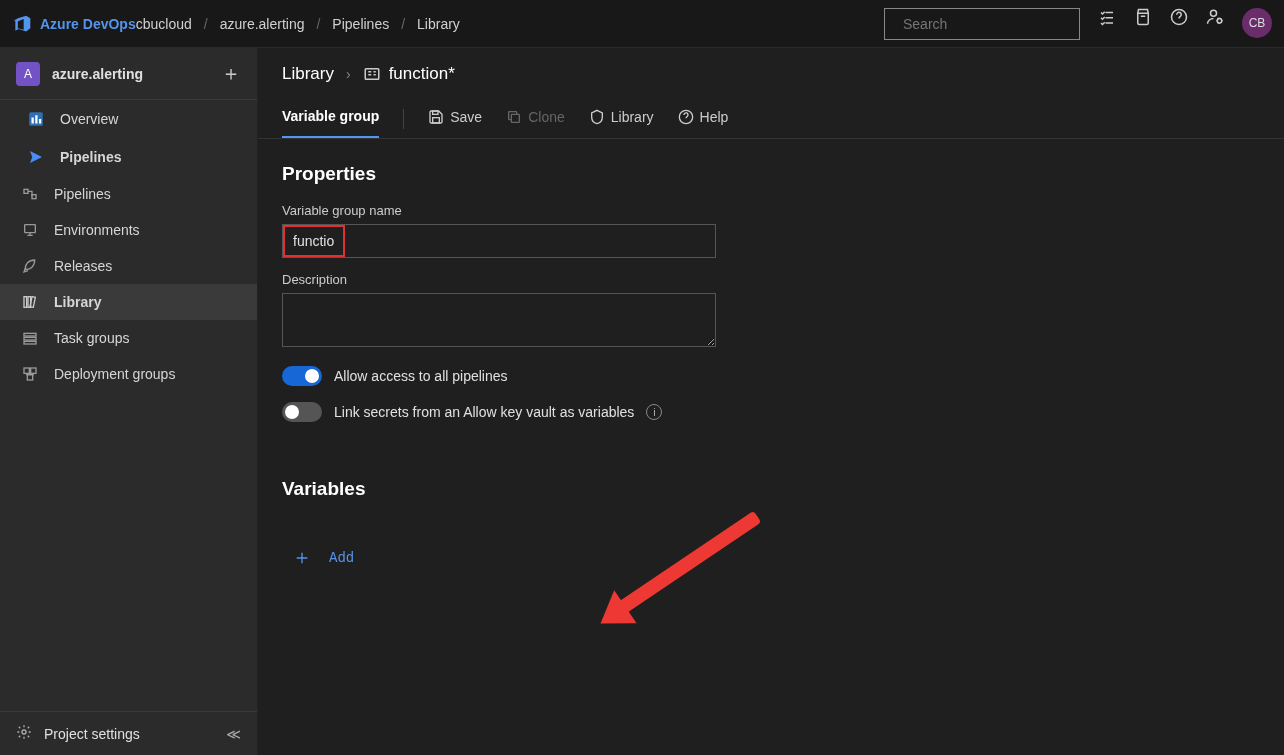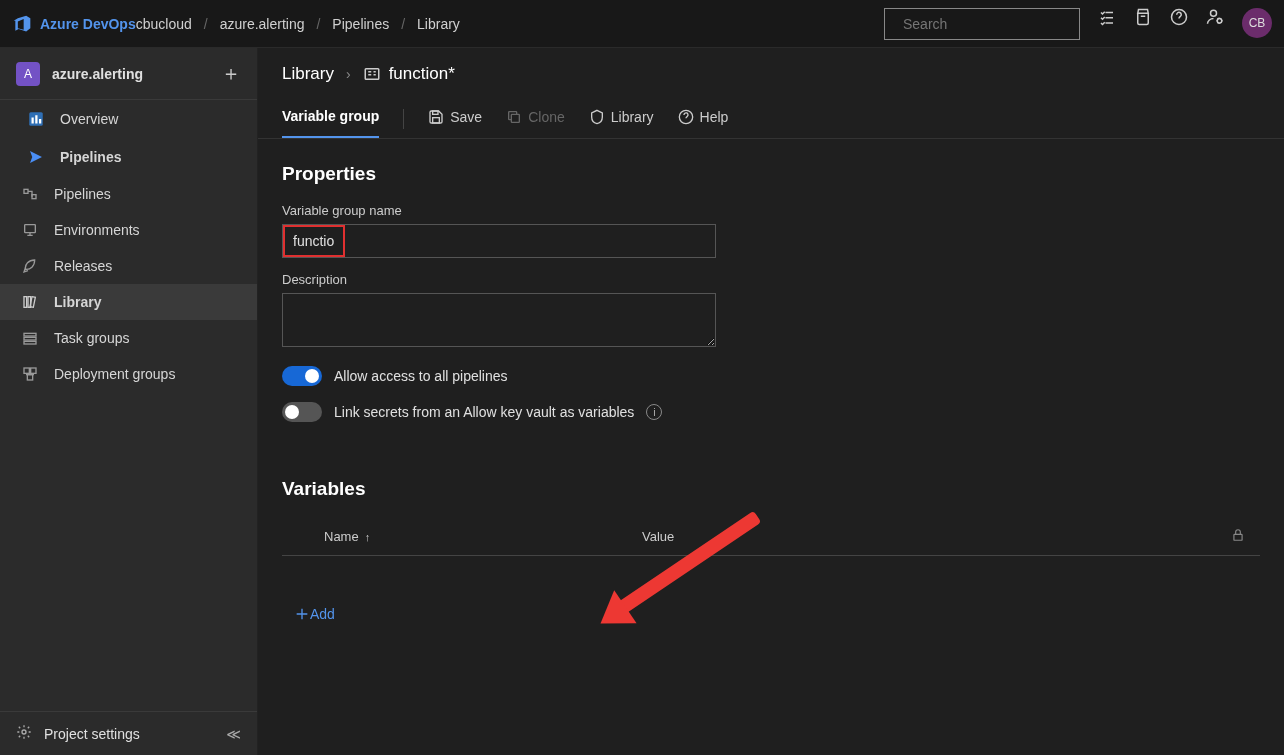--- a/index.html
+++ b/index.html
@@ -91,21 +91,21 @@
   .toggle.off { background:#555; }
   .knob { width:14px; height:14px; border-radius:50%; background:#fff; position:absolute; top:3px; }
   .toggle.on .knob { right:3px; }
   .toggle.off .knob { left:3px; }
   .info-icn { color:#aaa; border:1px solid #888; border-radius:50%; width:16px; height:16px; display:flex; align-items:center; justify-content:center; font-size:11px; }
   .vars-table { margin-top:10px; }
   .vars-head { display:flex; align-items:center; border-bottom:1px solid #444; padding:10px 0; color:#ccc; font-size:13px; }
   .col-name { width:360px; padding-left:42px; display:flex; align-items:center; gap:6px; }
   .col-value { flex:1; }
   .col-lock { width:44px; text-align:center; color:#888; }
-  .add-row { margin-top:50px; display:flex; align-items:center; gap:0; color:#5394ec; cursor:pointer; padding-left:12px; }
+  .add-row { margin-top:50px; display:flex; align-items:center; gap:19px; color:#5394ec; cursor:pointer; padding-left:12px;font-family:Liberation Mono, monospace; }
   .arrow {
     position:absolute; left:344px; top:418px;
     transform:rotate(-34deg);
   }
   .arrow-body { width:170px; height:14px; background:#ed3833; border-radius:4px; }
   .arrow-head {
     position:absolute; left:-20px; top:-12px;
     width:0; height:0;
     border-right:30px solid #ed3833;
     border-top:20px solid transparent;
@@ -334,37 +334,20 @@
       <div class="toggle-row">
         <div class="toggle off">
             <div class="knob"></div>
           </div>
         <span>Link secrets from an Allow key vault as variables</span>
         <span class="info-icn">i</span>
       </div>
 
       <h2 style="margin-top:56px">Variables</h2>
 
-      <div class="vars-table">
-        <div class="vars-head">
-          <div class="col-name">
-            <span>Name</span>
-            <span class="sort-arrow">↑</span>
-          </div>
-          <div class="col-value">
-            <span>Value</span>
-          </div>
-          <div class="col-lock">
-            <svg width="14" height="14" viewBox="0 0 24 24" fill="none" stroke="#888" stroke-width="2">
-                <rect x="5" y="11" width="14" height="10" rx="1"></rect>
-                <path d="M8 11V7a4 4 0 018 0v4"></path>
-              </svg>
-          </div>
-        </div>
-      </div>
 
       <div class="add-row">
         <svg width="16" height="16" viewBox="0 0 24 24" fill="none" stroke="#5394ec" stroke-width="2">
             <path d="M12 4v16M4 12h16"></path>
           </svg>
         <span>Add</span>
       </div>
 
       <div class="arrow">
         <div class="arrow-head"></div>

